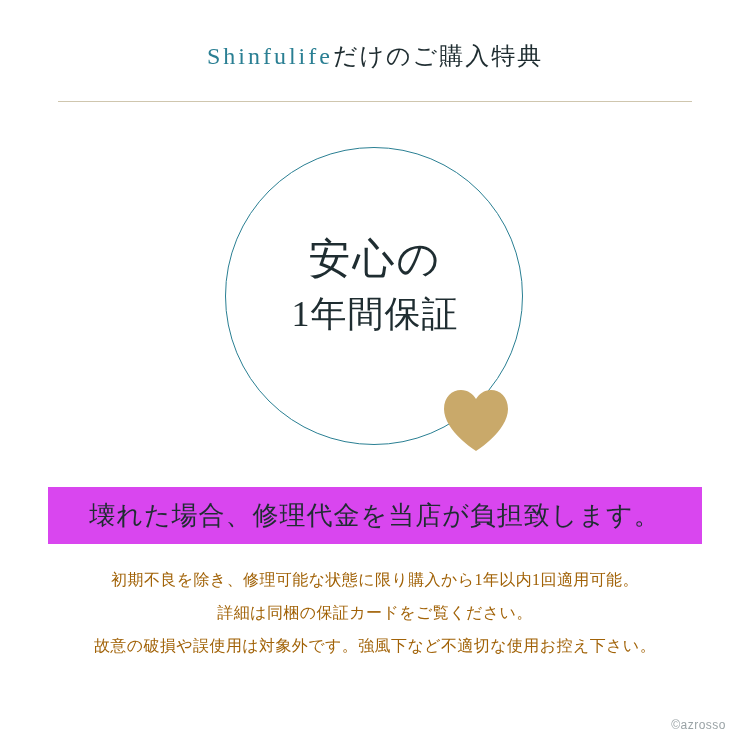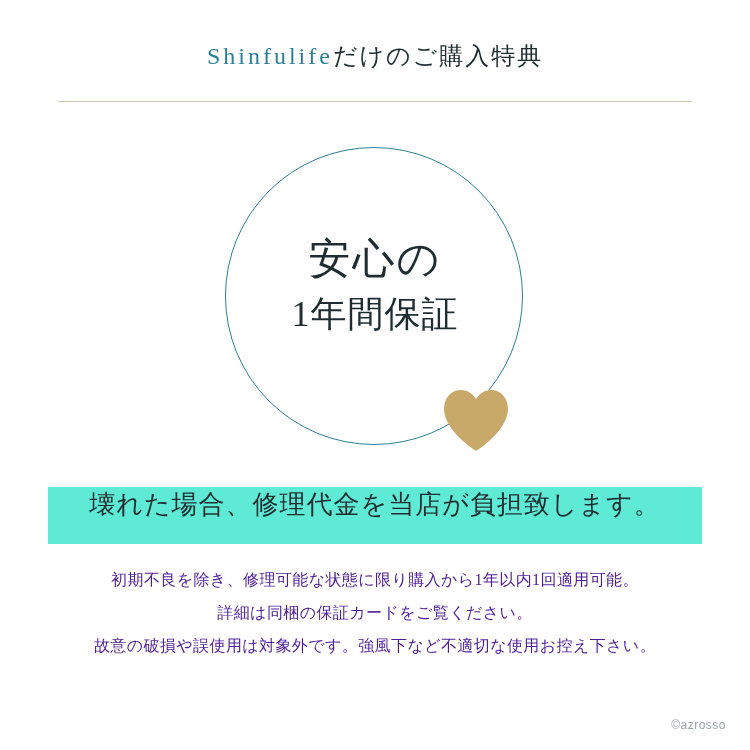--- a/index.html
+++ b/index.html
@@ -96,22 +96,23 @@
     height: 66px;
   }
 
   
   .band {
     position: absolute;
     top: 487px;
     left: 48px;
     width: 654px;
     height: 57px;
-    background: #5eead4;
+    background: #d946ef;
     display: flex;
+    align-items: center;
     justify-content: center;
   }
   .band-text {
     font-size: 26px;
     letter-spacing: 1px;
     color: #1f2d31;
     white-space: nowrap;
   }
 
   
@@ -119,21 +120,21 @@
     position: absolute;
     top: 563px;
     left: 0;
     width: 750px;
     text-align: center;
   }
   .note {
     font-size: 16px;
     line-height: 33px;
     letter-spacing: 0.4px;
-    color: #4c1d95;
+    color: #a16207;
     white-space: nowrap;
   }
 
   
   .credit {
     position: absolute;
     right: 24px;
     bottom: 18px;
     font-size: 12px;
     color: #9aa3a6;

